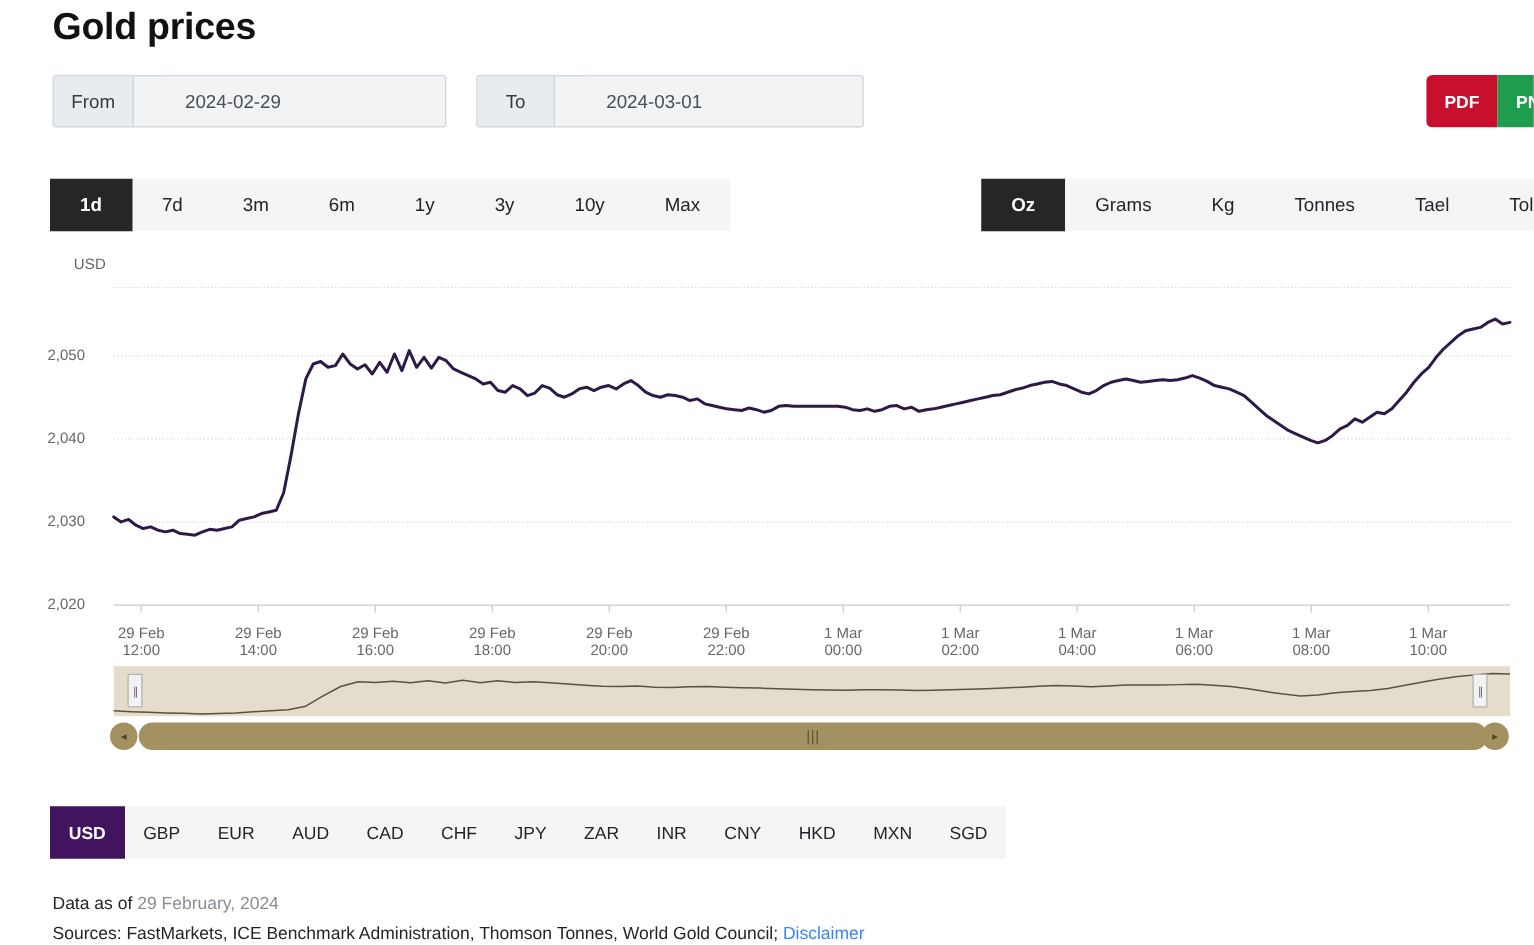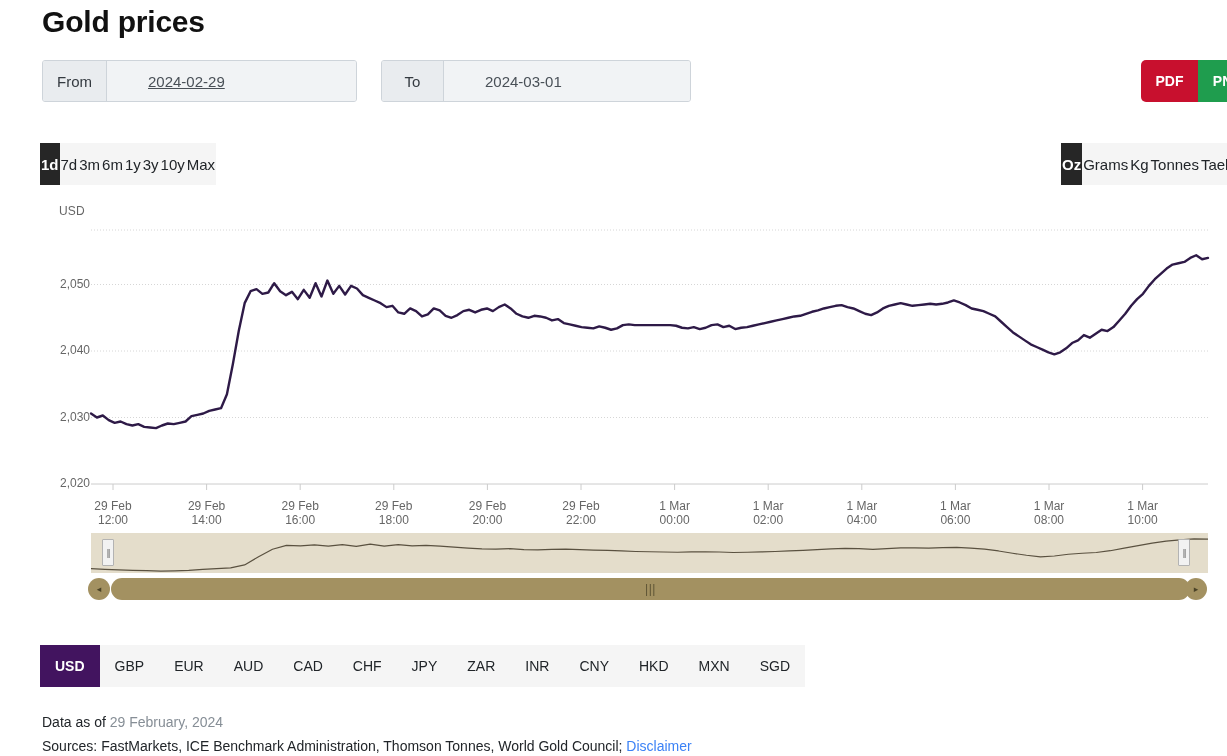--- a/index.html
+++ b/index.html
@@ -33,21 +33,21 @@
     padding: 0 14px; font-size: 15px; color: #343a40;
     background: #e9ecef; border-right: 1px solid #ced4da;
     min-width: 62px;
   }
   .field-input {
     display: flex; align-items: center;
     padding: 0 14px; font-size: 15px; color: #495057;
     background: #f1f3f5; border: 0; outline: none;
     font-family: "Liberation Sans", sans-serif;
   }
-  .field-from .field-input { width: 222px; text-decoration: underline; }
+  .field-from .field-input { width: 222px; }
   .field-to .field-input { width: 219px; }
 
   
   .export-group {
     position: absolute; right: 5px; top: 60px;
     display: flex; border-radius: 5px; overflow: hidden; height: 42px;
   }
   .export-btn {
     display: flex; align-items: center; justify-content: center;
     width: 57px; font-size: 14px; font-weight: bold; color: #ffffff;
@@ -60,35 +60,35 @@
   
   .tabbar {
     position: absolute; display: flex; background: #f5f5f5;
     height: 42px; align-items: stretch;
   }
   .tabbar-range { left: 4px; top: 143px; }
   .tabbar-unit  { right: 4px; top: 143px; }
   .tabbar-currency { left: 4px; top: 645px; }
   .tab {
     display: flex; align-items: center; justify-content: center;
-    padding: 0 1px; font-size: 15px; color: #212529; cursor: pointer;
+    padding: 0 24px; font-size: 15px; color: #212529; cursor: pointer;
     white-space: nowrap; user-select: none;
   }
   .tab.active-dark { background: #262626; color: #ffffff; font-weight: bold; }
   .tab.active-purple { background: #42145f; color: #ffffff; font-weight: bold; }
   .tabbar-currency .tab { padding: 0 15px; font-size: 14px; }
 
   
   .chart-wrap { position: absolute; left: 0; top: 198px; width: 1227px; height: 330px; }
   .axis-unit {
     position: absolute; left: 23px; top: 6px;
     font-size: 12px; color: #666; letter-spacing: 0.2px;
   }
   .ytick {
-    position: absolute; right: 0; width: 52px; text-align: right;
+    position: absolute; right: 0; width: 52px; 
     font-size: 12px; color: #666;
   }
   .ylabels { position: absolute; left: 0; top: 0; width: 54px; height: 300px; }
   .xlabels { position: absolute; left: 0; top: 291px; width: 1227px; height: 40px; }
   .xtick {
     position: absolute; text-align: center; width: 80px;
     font-size: 12px; color: #666; line-height: 14px;
   }
   .xtick span { display: block; }
   svg.plot { position: absolute; left: 0; top: 0; }

